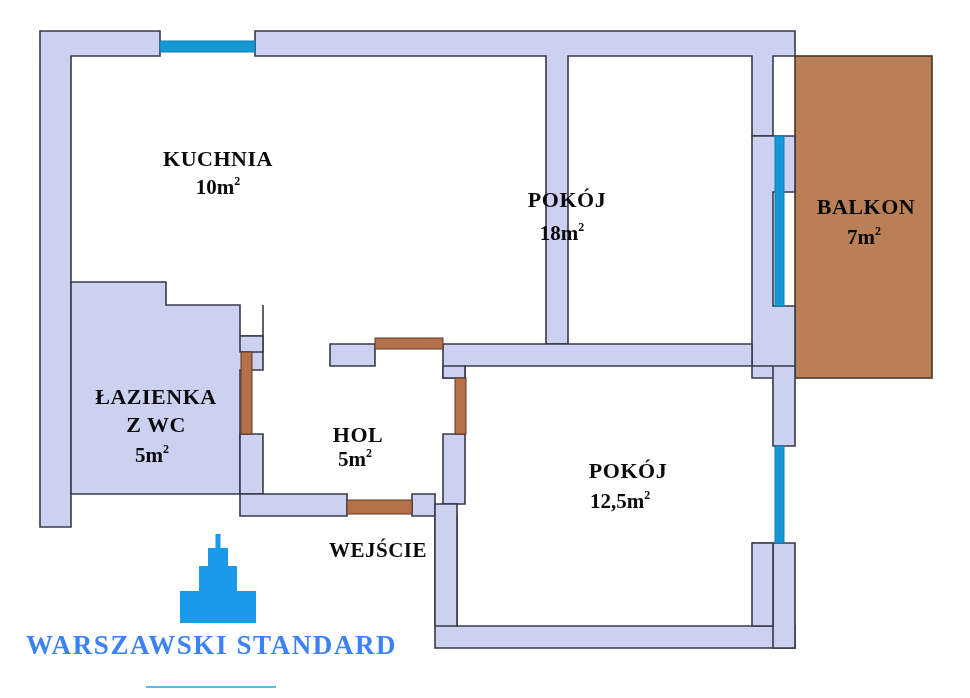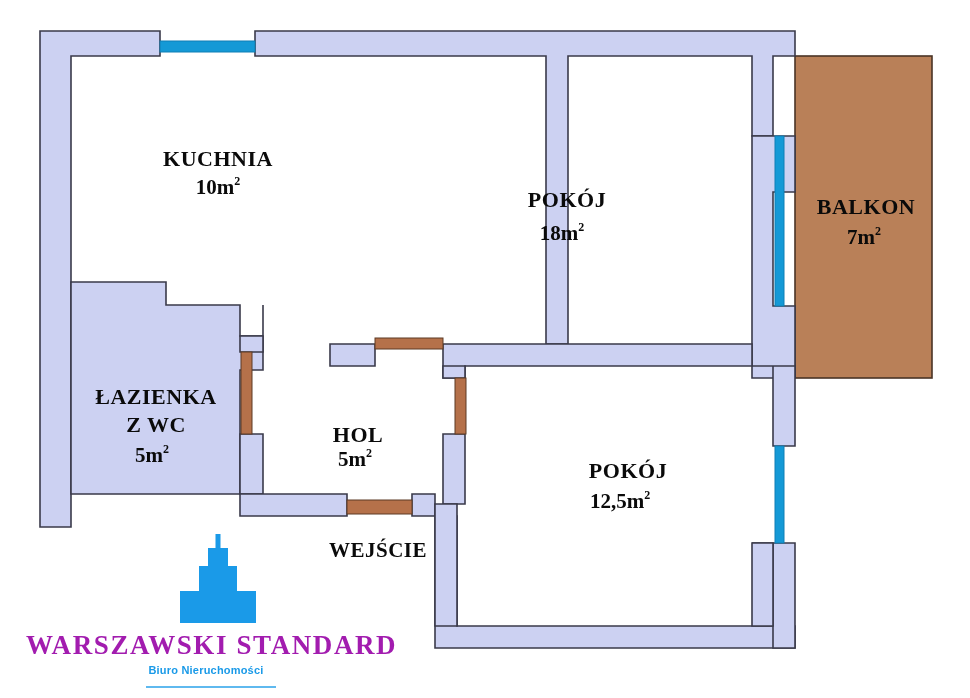--- a/index.html
+++ b/index.html
@@ -62,21 +62,21 @@
   #logo-wordmark {
     position: absolute;
     left: 0px;
     top: 96px;
     width: 360px;
     text-align: center;
     font-family: "Liberation Serif", serif;
     font-weight: bold;
     font-size: 27px;
     letter-spacing: 1.6px;
-    color: #a21caf;
+    color: #3b82f6;
     white-space: nowrap;
   }
   #logo-sub {
     position: absolute;
     left: 0px;
     top: 130px;
     width: 360px;
     text-align: center;
     font-family: "Liberation Sans", sans-serif;
     font-weight: bold;
@@ -198,15 +198,14 @@
       <rect x="55" y="41" width="5" height="34"></rect>
 
       <path d="M12 57 h19 v27 h-19 z M17 62 h9 v17 h-9 z"></path>
 
       <path d="M69 57 h19 v27 h-19 z M74 62 h9 v17 h-9 z"></path>
 
       <rect x="12" y="84" width="76" height="5"></rect>
     </g>
   </svg>
   <div id="logo-wordmark">WARSZAWSKI STANDARD</div>
-  <div id="logo-sub">Biuro Nieruchomości</div>
   <div id="logo-rule"></div>
 </div>
 
 </body></html>

